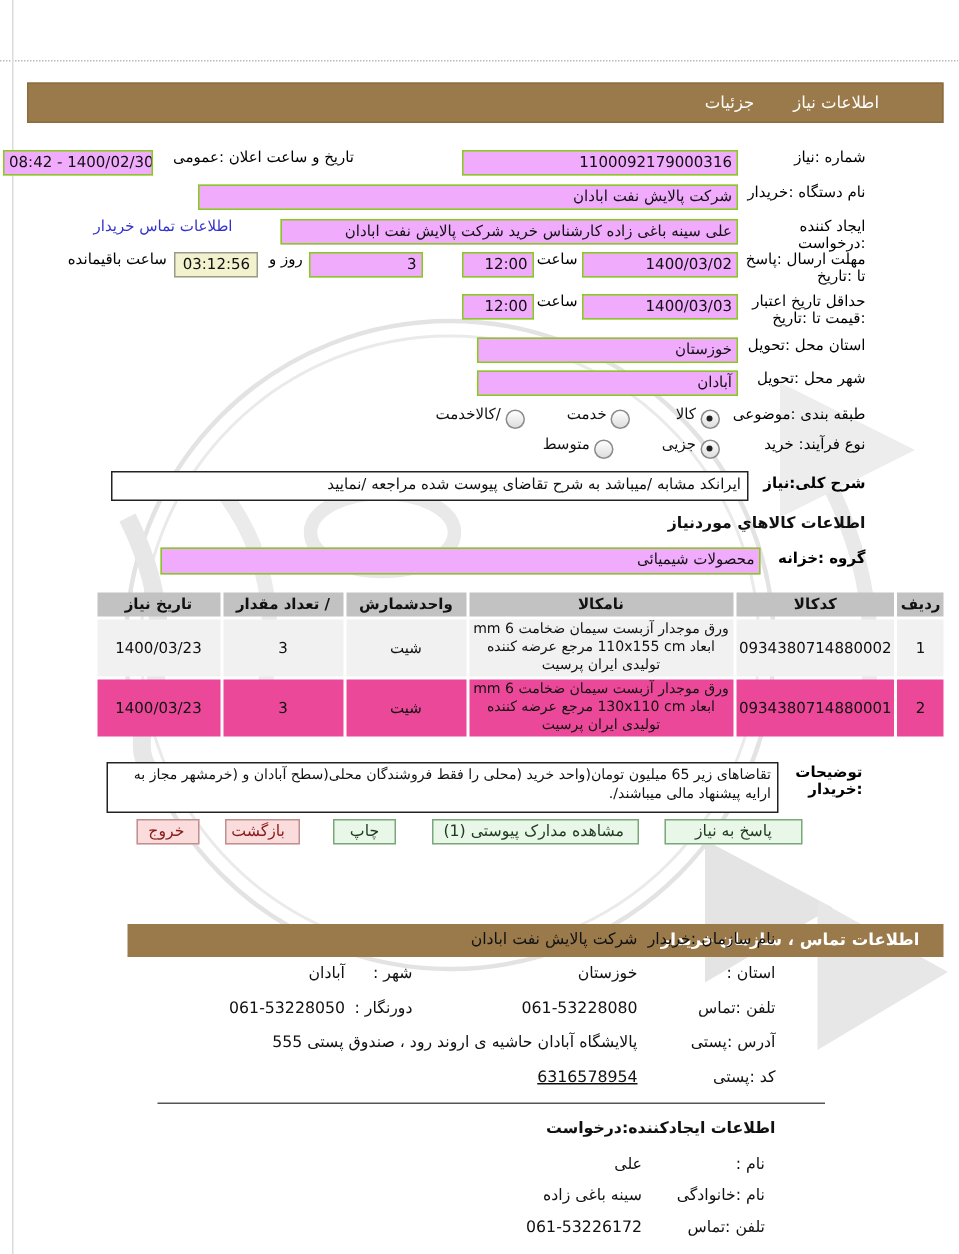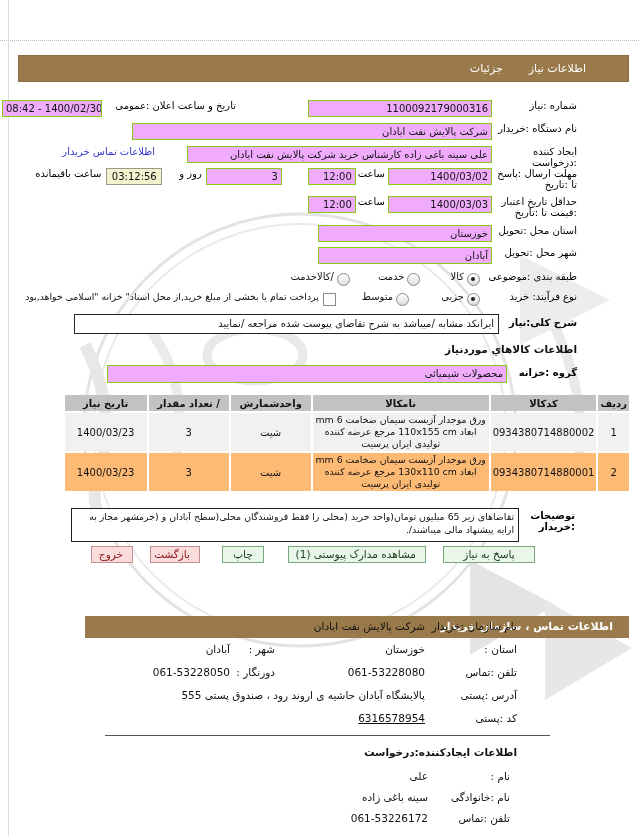--- a/index.html
+++ b/index.html
@@ -29,21 +29,21 @@
          background:#222;border-radius:50%;}
   .checkbox{width:11px;height:11px;border:1px solid #8a8a8a;background:#fff;display:inline-block;
          position:relative;top:2px;margin-left:4px;flex:none;}
   .opt{display:flex;align-items:flex-start;font-size:10px;white-space:nowrap;}
   .chklbl{font-size:9.3px;white-space:nowrap;}
   table.items{position:absolute;top:393px;right:8px;border-collapse:separate;border-spacing:2px;}
   table.items th{background:#c2c2c2;font-weight:600;font-size:10px;height:16px;padding:0 2px;}
   table.items td{font-size:10px;text-align:center;vertical-align:middle;padding:1px 2px;}
   table.items .name{font-size:9.4px;line-height:12px;}
   tr.tr1 td{background:#f1f1f1;}
-  tr.tr2 td{background:#fdba74;}
+  tr.tr2 td{background:#ec4899;}
   .btn{flex:none;height:17px;line-height:15px;box-sizing:border-box;text-align:center;
        font-size:10.5px;padding:0 9px;cursor:pointer;white-space:nowrap;}
   .btn.green{background:var(--button-green,#e9f7e9);border:1px solid #7aa87a;color:#1c3b1c;}
   .btn.pink{background:var(--button-pink,#fadcdc);border:1px solid #c09090;color:#8b1a1a;}
   .notesbox{border:1px solid #222;background:#fff;font-size:9.4px;line-height:13px;
             padding:1px 4px;height:30px;overflow:hidden;}
   .descbox{border:1px solid #222;background:#fff;font-size:10px;height:18px;line-height:18px;
            padding:0 4px;white-space:nowrap;overflow:hidden;}
   .sep{position:absolute;top:735px;right:89px;width:445px;border-top:1px solid #555;}
   .cval{font-size:10.5px;}
@@ -93,21 +93,21 @@
     <span class="link" style="margin-right:32px;">اطلاعات تماس خریدار</span>
   </div>
 
   <div class="row" style="top:168px;right:62px;">
     <span class="lbl" style="width:85px;">مهلت ارسال :پاسخ تا :تاریخ</span>
     <span class="box" style="width:96px;">1400/03/02</span>
     <span class="lbl" style="margin-right:3px;">ساعت</span>
     <span class="box" style="width:40px;margin-right:2px;">12:00</span>
     <span class="box" style="width:68px;margin-right:26px;">3</span>
     <span class="lbl" style="margin-right:4px;">روز و</span>
-    <span class="box yellow ltr" style="width:48px;margin-right:17px;">03:12:56</span>
+    <span class="box yellow ltr" style="width:48px;margin-right:7px;">03:12:56</span>
     <span class="lbl" style="margin-right:5px;">ساعت باقیمانده</span>
   </div>
 
   <div class="row" style="top:196px;right:62px;">
     <span class="lbl" style="width:85px;">حداقل تاریخ اعتبار :قیمت تا :تاریخ</span>
     <span class="box" style="width:96px;">1400/03/03</span>
     <span class="lbl" style="margin-right:3px;">ساعت</span>
     <span class="box" style="width:40px;margin-right:2px;">12:00</span>
   </div>
 
@@ -139,24 +139,20 @@
 
   <div class="row" style="top:291px;right:62px;">
     <span class="lbl" style="width:97px;">نوع فرآیند: خرید</span>
     <span class="opt">
       <span class="radio sel"></span>
       <span>جزیی</span>
     </span>
     <span class="opt" style="margin-right:32px;">
       <span class="radio"></span>
       <span>متوسط</span>
-    </span>
-    <span class="opt" style="margin-right:26px;">
-      <span class="checkbox"></span>
-      <span class="chklbl">پرداخت تمام یا بخشی از مبلغ خرید,از محل اسناد" خزانه "اسلامی خواهد,بود</span>
     </span>
   </div>
 
   <div class="row" style="top:314px;right:62px;">
     <span class="lbl bold" style="width:78px;padding-top:3px;">شرح کلی:نیاز</span>
     <span class="descbox" style="width:415px;">ایرانکد مشابه /میباشد به شرح تقاضای پیوست شده مراجعه /نمایید</span>
   </div>
 
   <div class="abs bold" style="top:343px;right:62px;font-size:10.5px;">اطلاعات کالاهاي موردنیاز</div>
 

